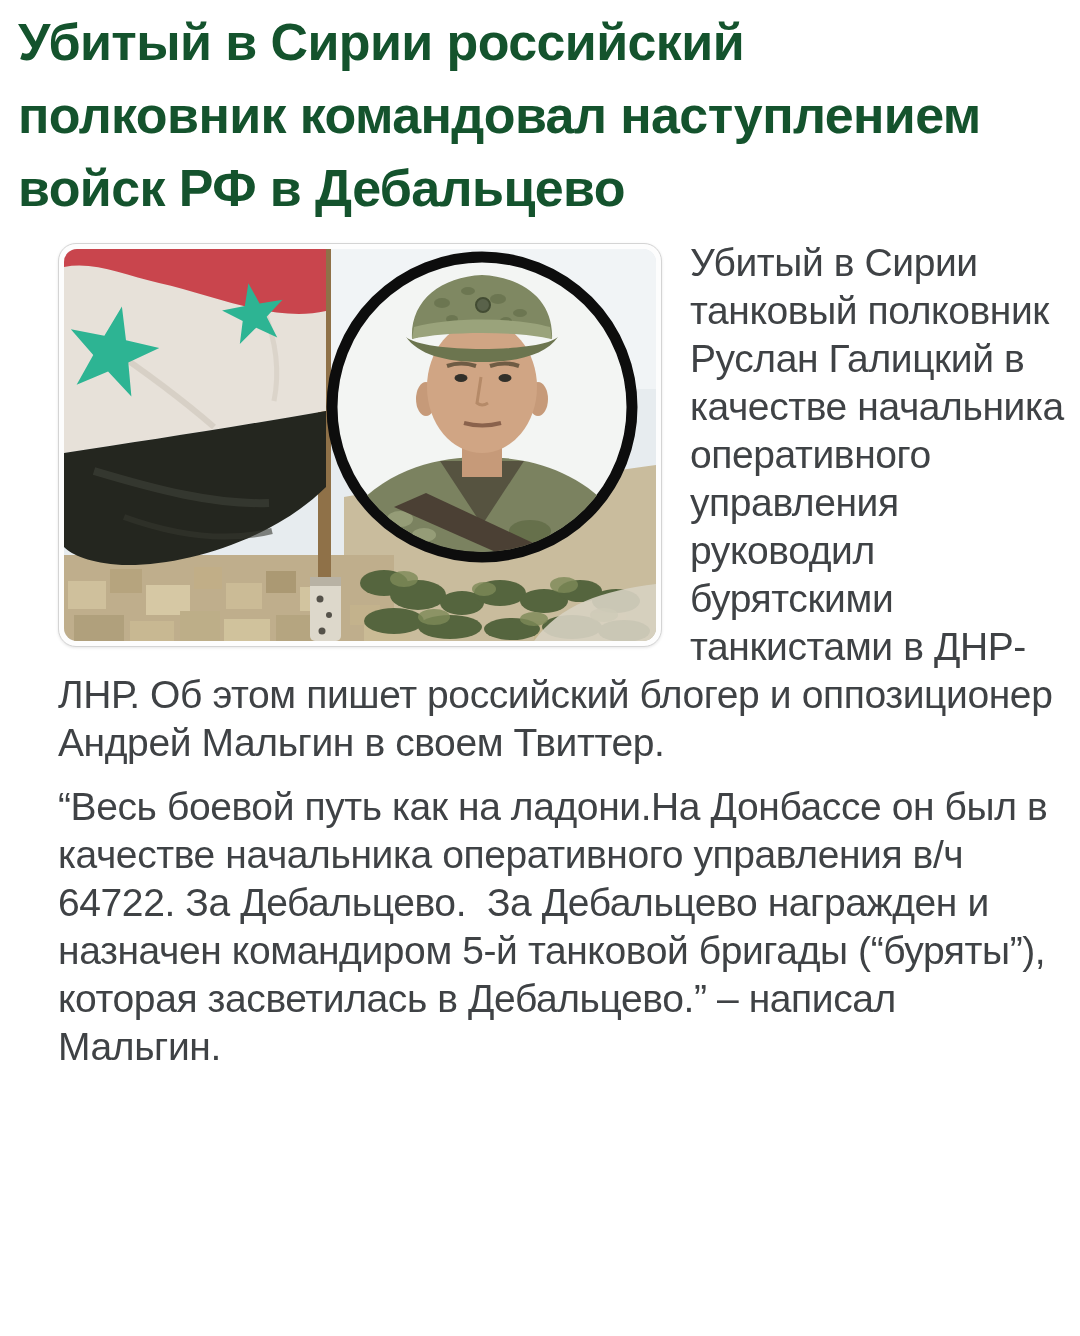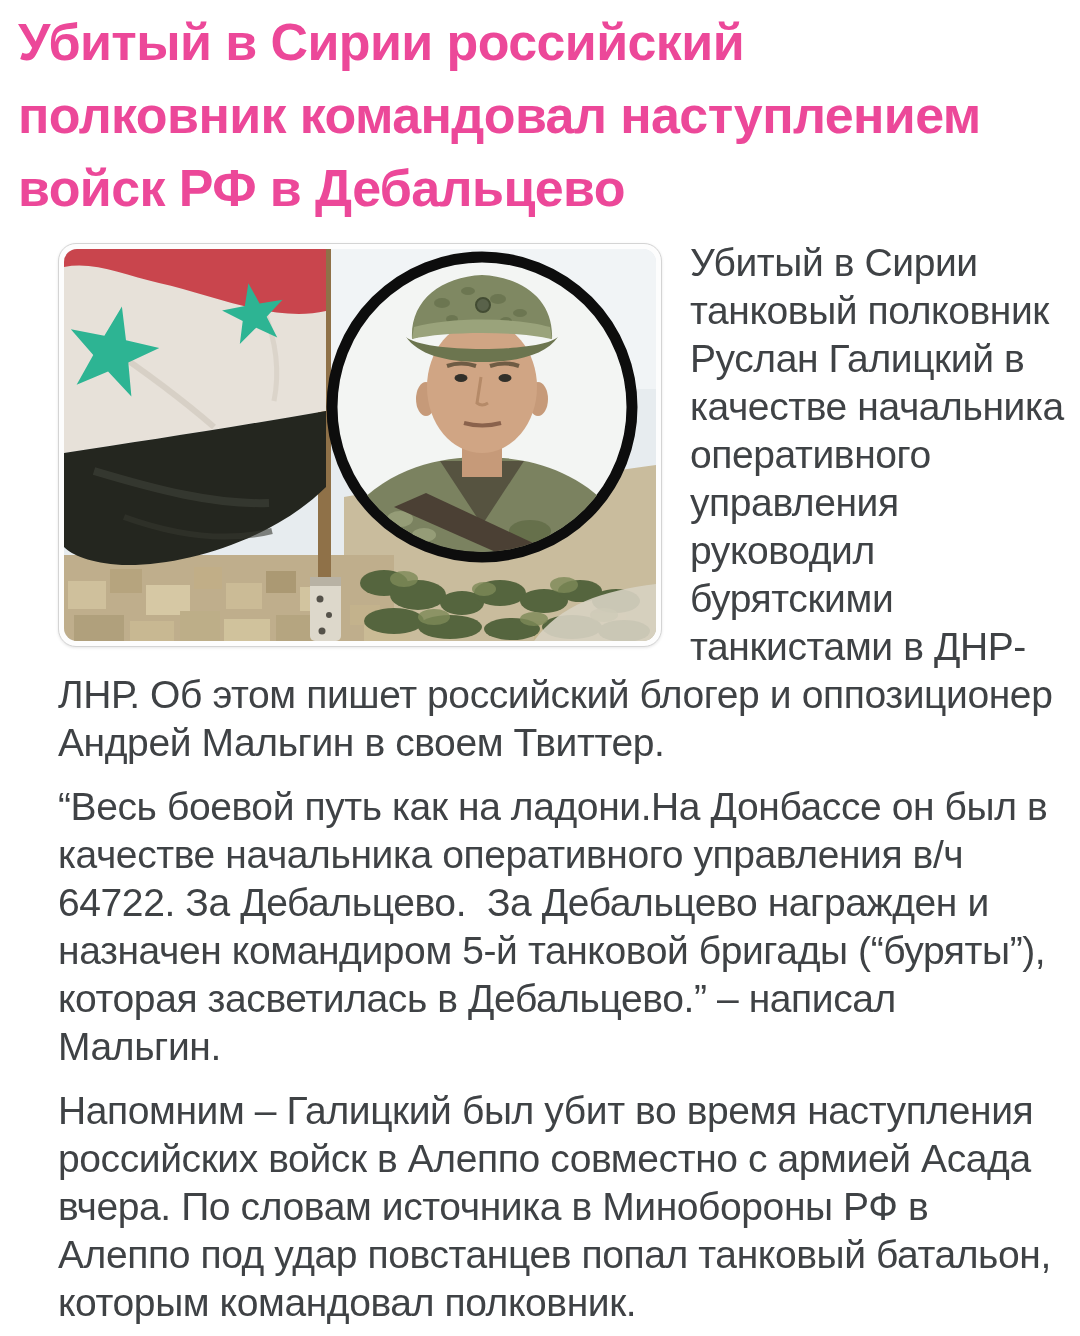--- a/index.html
+++ b/index.html
@@ -15,21 +15,21 @@
   }
   .article {
     padding: 0 16px 0 18px;
   }
   .headline {
     margin: 6px 0 14px 0;
     font-size: 52px;
     line-height: 73px;
     font-weight: 700;
     letter-spacing: -0.6px;
-    color: #ec4899;
+    color: #14532d;
     white-space: pre-line;
   }
   .content {
     overflow: visible;
     margin-left: 40px;
   }
   .content p {
     margin: 0 0 16px 0;
     font-size: 39px;
     line-height: 48px;
@@ -201,16 +201,15 @@
               <path d="M342,88 C360,104 476,104 494,88 C482,105 456,113 418,113 C380,113 354,105 342,88 Z" fill="#6c754f"></path>
               <circle cx="419" cy="56" r="7" fill="#59624a" stroke="#434c33" stroke-width="2"></circle>
             </g>
           </g>
         </g>
       </svg>
     </figure>
 
     <p>Убитый в Сирии танковый полковник Руслан Галицкий в качестве начальника оперативного управления руководил бурятскими танкистами в ДНР-ЛНР. Об этом пишет российский блогер и оппозиционер Андрей Мальгин в своем Твиттер.</p>
     <p>“Весь боевой путь как на ладони.На Донбассе он был в качестве начальника оперативного управления в/ч 64722. За Дебальцево.  За Дебальцево награжден и назначен командиром 5-й танковой бригады (“буряты”), которая засветилась в Дебальцево.” – написал Мальгин.</p>
-    <p>Напомним – Галицкий был убит во время наступления российских войск в Алеппо совместно с армией Асада вчера. По словам источника в Минобороны РФ в Алеппо под удар повстанцев попал танковый батальон, которым командовал полковник.</p>
 
   </div>
 </article>
 
 </body></html>

